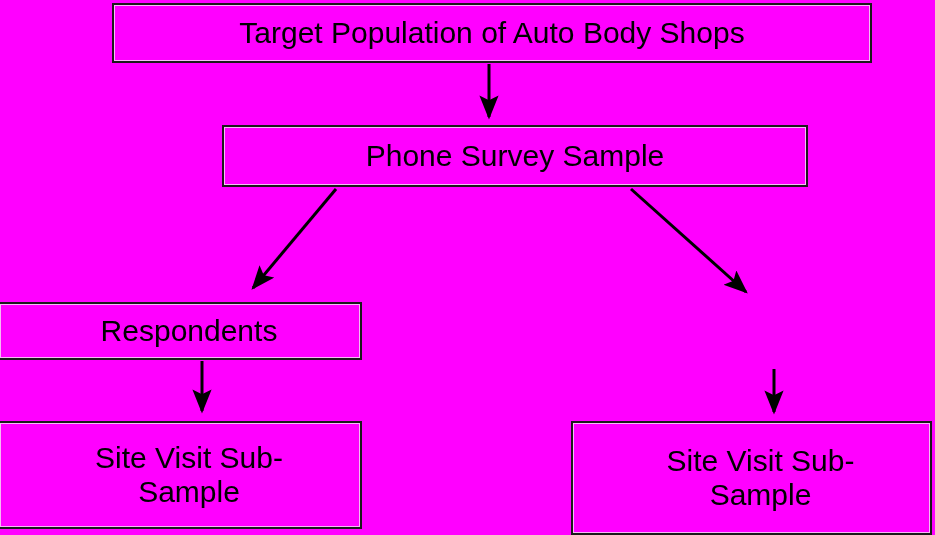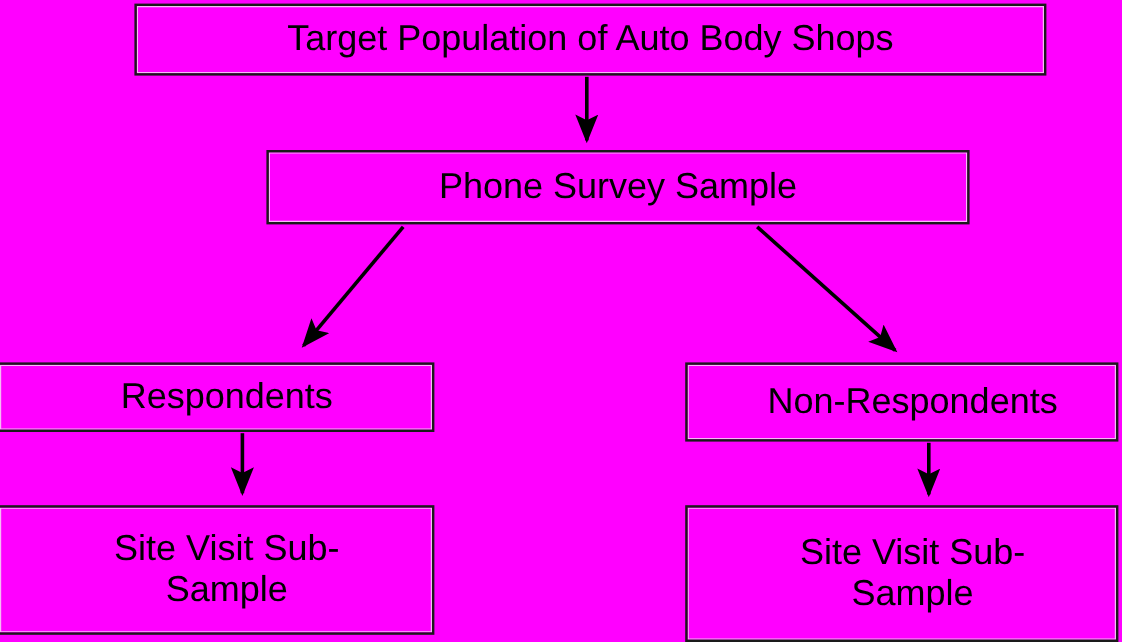--- a/index.html
+++ b/index.html
@@ -132,23 +132,20 @@
   </div>
 
   <div class="node center-text" id="node-phone">
     <span class="node-label">Phone Survey Sample</span>
   </div>
 
   <div class="node left-text" id="node-respondents">
     <span class="node-label">Respondents</span>
   </div>
 
-  <div class="node left-text" id="node-nonrespondents">
-    <span class="node-label">Non-Respondents</span>
-  </div>
 
   <div class="node left-text" id="node-svs-left">
     <span class="node-label">Site Visit Sub-
 Sample</span>
   </div>
 
   <div class="node left-text" id="node-svs-right">
     <span class="node-label">Site Visit Sub-
 Sample</span>
   </div>

